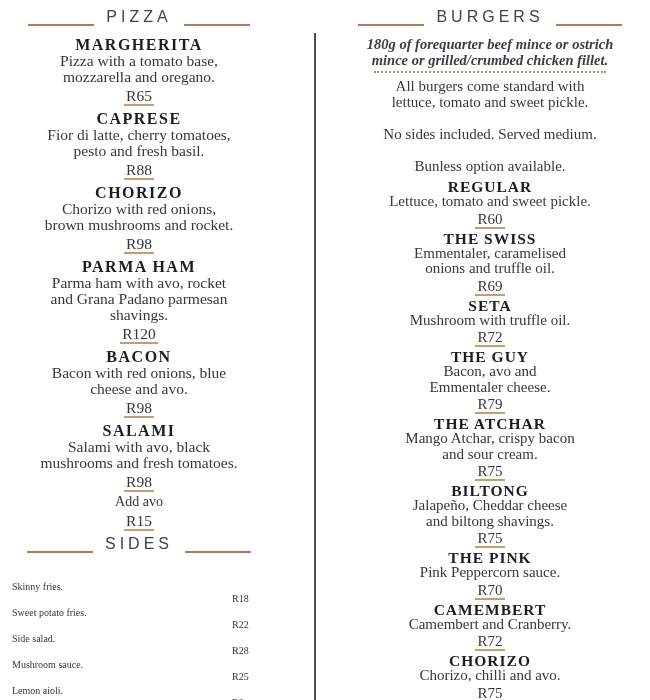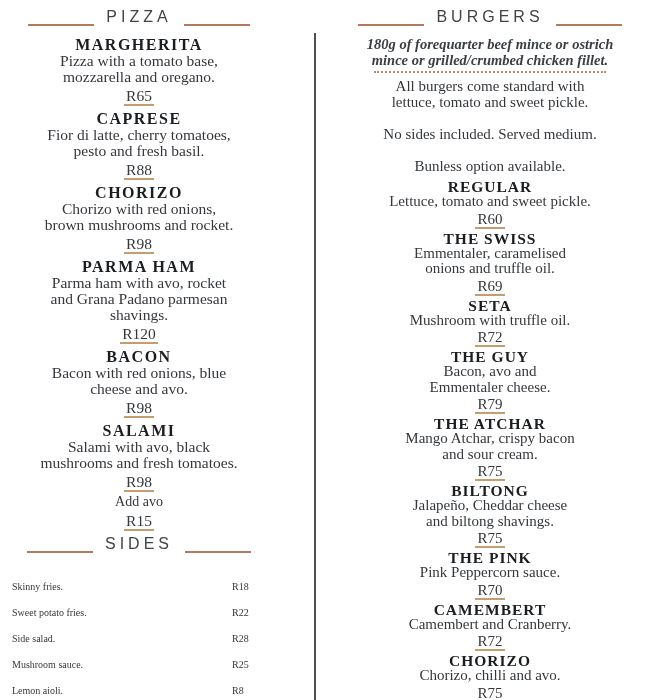--- a/index.html
+++ b/index.html
@@ -37,21 +37,21 @@
   .b-item .name{font-size:15.5px;letter-spacing:1px;line-height:15px;margin-top:2px;}
   .b-item .desc{font-size:15px;line-height:15.5px;}
   .b-item .price{margin-top:0;}
   .b-item .chip{font-size:15px;line-height:13px;}
 
   
   .sides-block{margin-top:4px;}
   .sides-block .sec-header{margin:2px 0 26px;}
   .side-row{position:relative;text-align:left;padding-left:12px;font-size:10px;
             line-height:15px;margin-bottom:11px;color:#34383c;}
-  .side-price{position:absolute;left:232px;top:0;}
+  .side-price{position:absolute;left:232px;top:12px;}
 </style>
 </head>
 <body>
 
 <div class="menu">
 
   <div class="divider"></div>
 
   <div class="col col-left">
 

